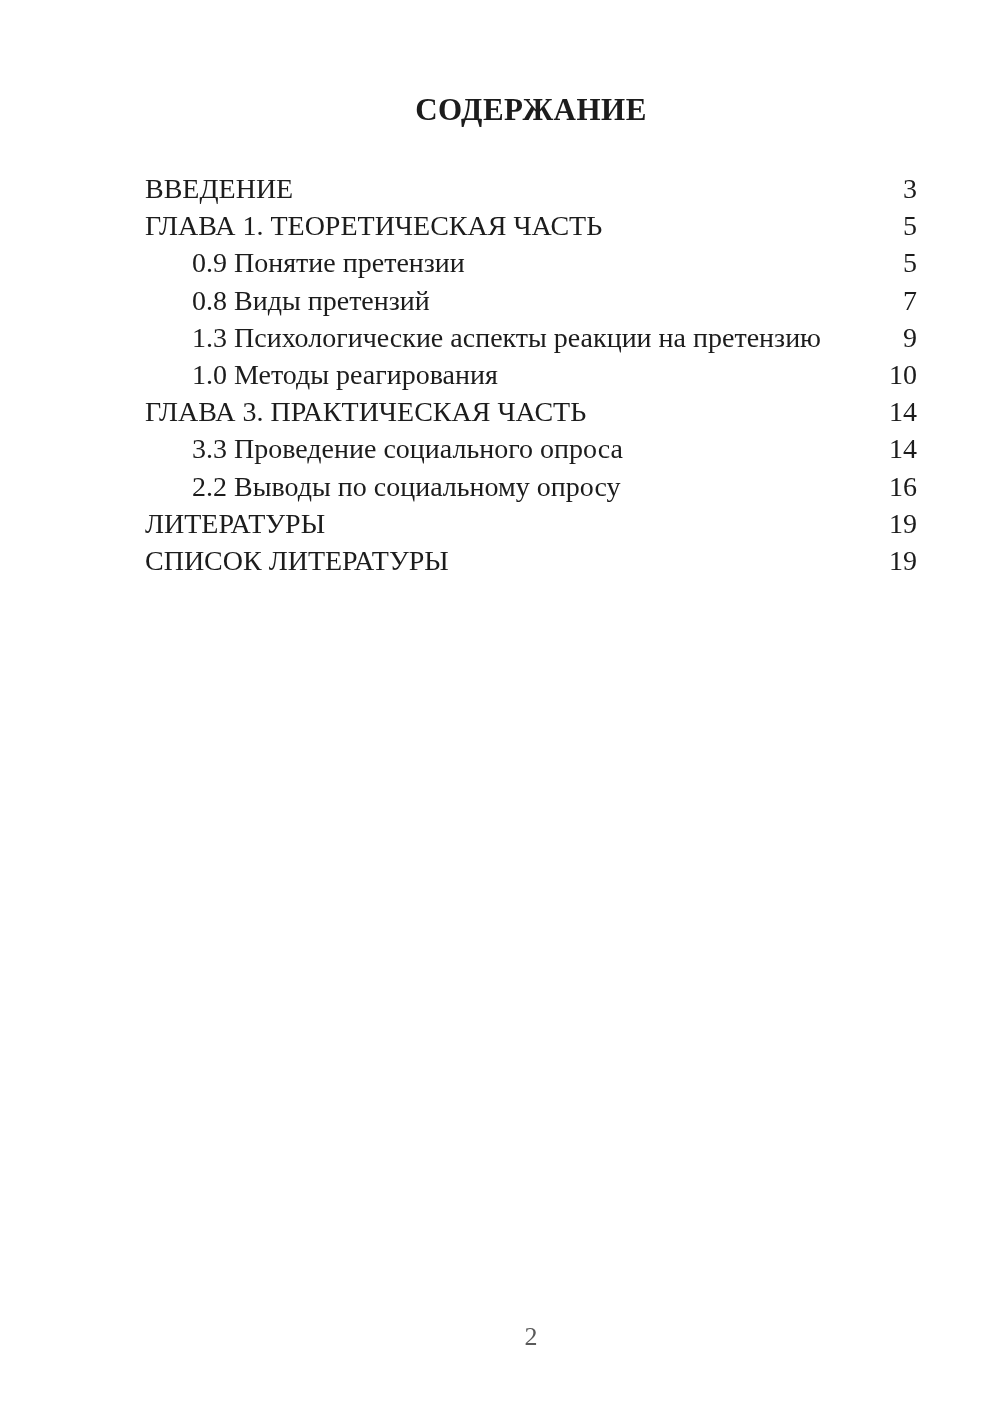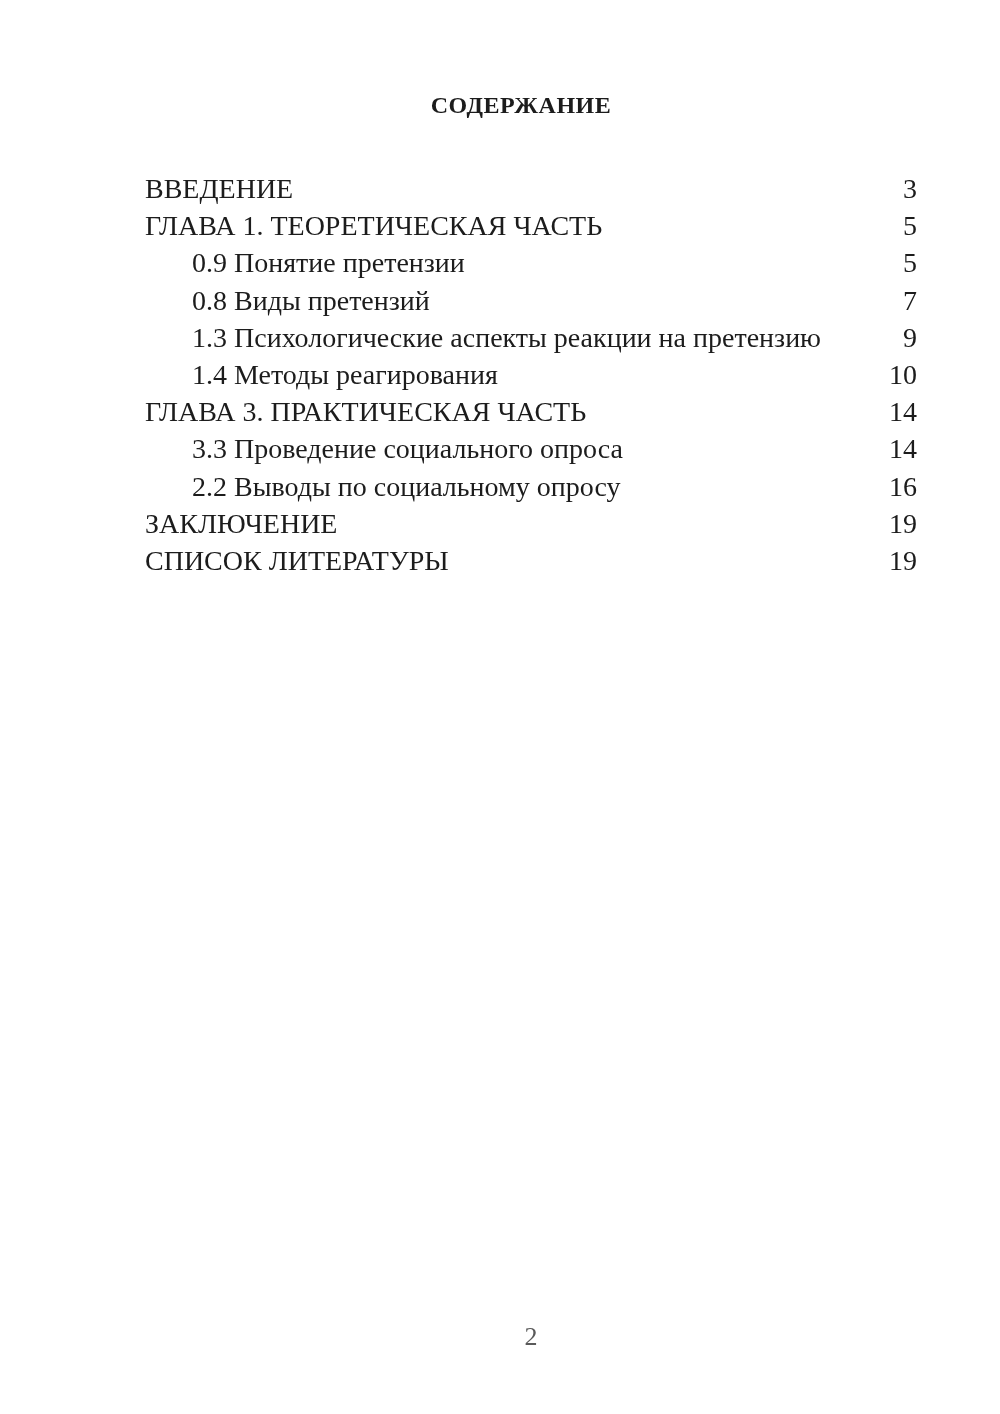--- a/index.html
+++ b/index.html
@@ -12,24 +12,24 @@
     width: 1000px;
     height: 1414px;
     background: #ffffff;
     font-family: "Liberation Serif", "DejaVu Serif", serif;
     color: #1c1c1c;
     overflow: hidden;
   }
   .doc-title {
     position: absolute;
     top: 92px;
-    left: 135px;
+    left: 145px;
     width: 772px;
     text-align: center;
-    font-size: 24px;
+    font-size: 31px;
     font-weight: bold;
     letter-spacing: 0.5px;
     white-space: nowrap;
   }
   .toc {
     position: absolute;
     top: 170px;
     left: 145px;
     width: 772px;
     font-size: 28px;
@@ -92,41 +92,41 @@
       <span class="label">0.8 Виды претензий</span>
       <span class="pagenum">7</span>
     </div>
 
     <div class="toc-row sub">
       <span class="label">1.3 Психологические аспекты реакции на претензию</span>
       <span class="pagenum">9</span>
     </div>
 
     <div class="toc-row sub">
-      <span class="label">1.4 Методы реагирования</span>
+      <span class="label">1.0 Методы реагирования</span>
       <span class="pagenum">10</span>
     </div>
 
     <div class="toc-row">
       <span class="label">ГЛАВА 3. ПРАКТИЧЕСКАЯ ЧАСТЬ</span>
       <span class="pagenum">14</span>
     </div>
 
     <div class="toc-row sub">
       <span class="label">3.3 Проведение социального опроса</span>
       <span class="pagenum">14</span>
     </div>
 
     <div class="toc-row sub">
       <span class="label">2.2 Выводы по социальному опросу</span>
       <span class="pagenum">16</span>
     </div>
 
     <div class="toc-row">
-      <span class="label">ЗАКЛЮЧЕНИЕ</span>
+      <span class="label">ЛИТЕРАТУРЫ</span>
       <span class="pagenum">19</span>
     </div>
 
     <div class="toc-row">
       <span class="label">СПИСОК ЛИТЕРАТУРЫ</span>
       <span class="pagenum">19</span>
     </div>
 
   </div>
 

